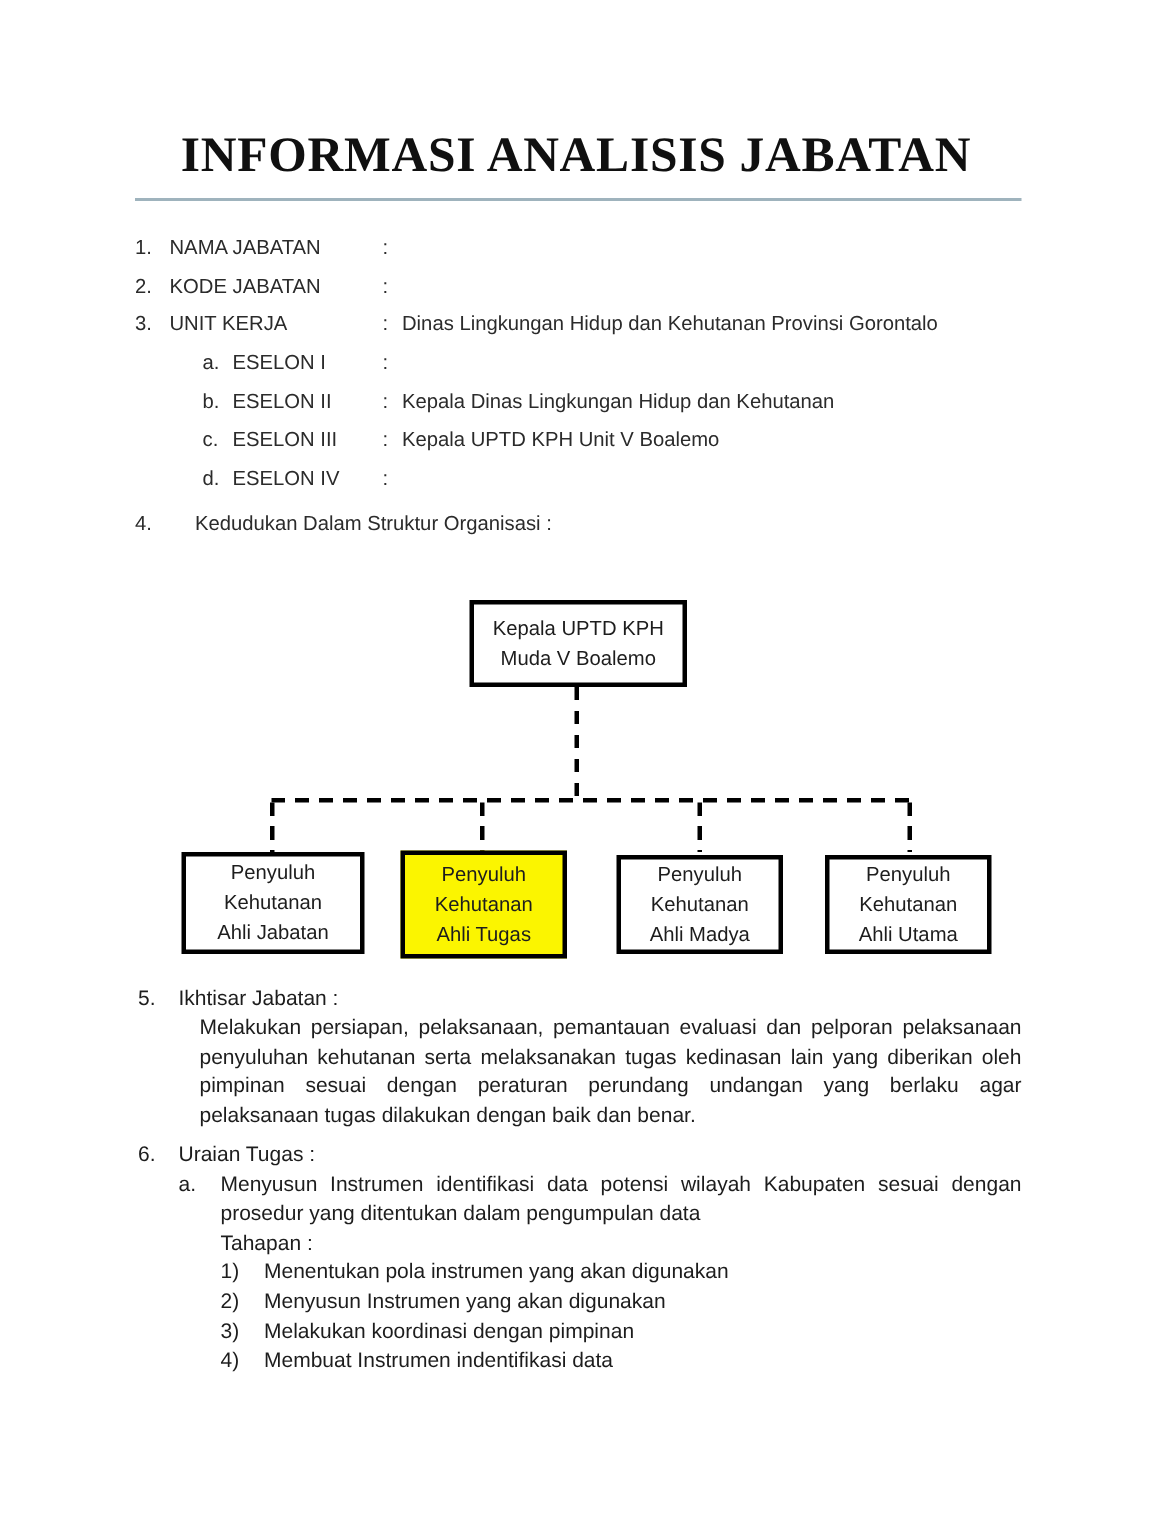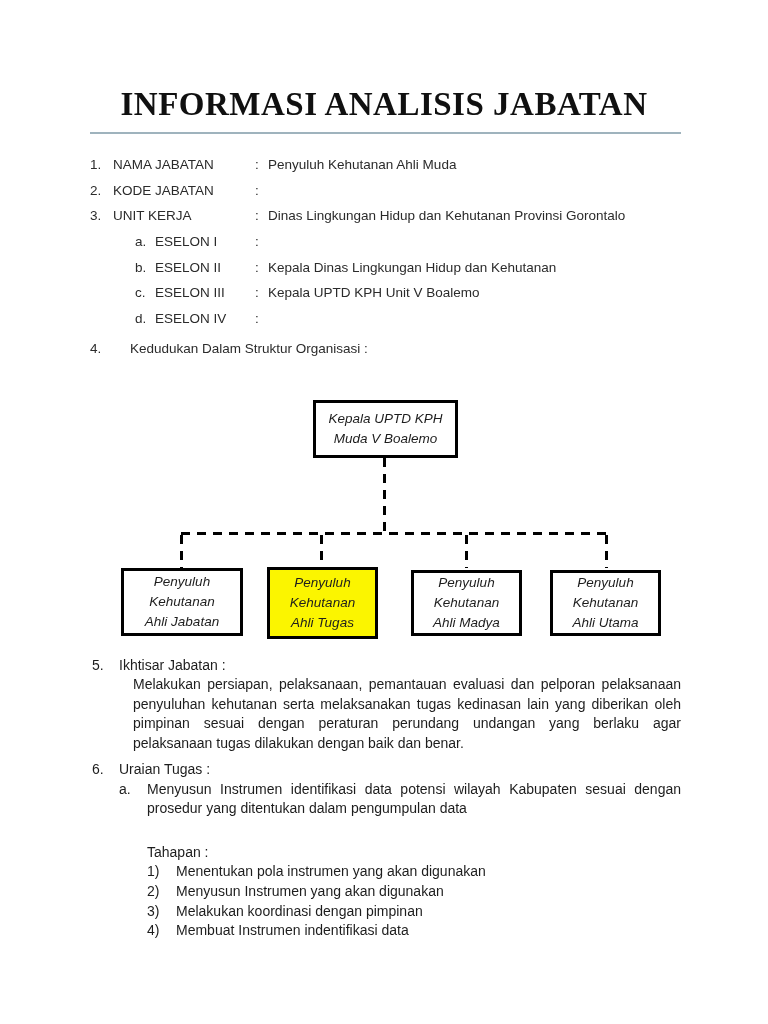--- a/index.html
+++ b/index.html
@@ -21,21 +21,21 @@
 
   
   .info-list { position:absolute; top:157px; left:90px; width:598px;
     font-size:13.5px; color:#2b2b2b; }
   .info-row { display:grid; grid-template-columns:23px 142px 13px 1fr;
     height:25.7px; align-items:start; }
   .info-row.sub { padding-left:45px; grid-template-columns:20px 100px 13px 1fr; }
   .item4 { display:grid; grid-template-columns:40px 1fr; margin-top:4px; }
 
   
-  .chart { position:absolute; top:383px; left:0; width:664px; height:276px;font-style:italic; }
+  .chart { position:absolute; top:383px; left:0; width:664px; height:276px; }
   .obox {
     position:absolute; border:3px solid #000; background:#fff;
     text-align:center; font-size:13.5px; line-height:20px; color:#1d1d1d;
     display:flex; flex-direction:column; justify-content:center;
     box-sizing:border-box;
   }
   .obox.root { left:313px; top:17px; width:145px; height:58px; }
   .obox.c1 { left:121px; top:185px; width:122px; height:68px; }
   .obox.c2 { left:267px; top:184px; width:111px; height:72px; background:#fbf500; }
   .obox.c3 { left:411px; top:187px; width:111px; height:66px; }
@@ -51,37 +51,36 @@
 
   
   .sec { position:absolute; left:92px; width:589px; font-size:14px;
     line-height:19.4px; color:#1d1d1d; }
   .sec5 { top:656px; }
   .sec6 { top:760px; line-height:19.6px; }
   .sec-head { display:grid; grid-template-columns:27px 1fr; }
   .sec-body { margin-left:41px; text-align:justify; }
   .task-row { display:grid; grid-template-columns:28px 1fr; margin-left:27px; }
   .task-text { text-align:justify; }
-  .stages-label { margin-left:55px;margin-top:24px; }
+  .stages-label { margin-left:55px; }
   .stage-row { display:grid; grid-template-columns:29px 1fr; margin-left:55px; }
 </style>
 </head>
 <body>
 
 <div class="page">
 
   <div class="doc-title">INFORMASI ANALISIS JABATAN</div>
   <div class="title-rule"></div>
 
   <div class="info-list">
     <div class="info-row">
       <span>1.</span>
       <span>NAMA JABATAN</span>
       <span>:</span>
-      <span>Penyuluh Kehutanan Ahli Muda</span>
     </div>
     <div class="info-row">
       <span>2.</span>
       <span>KODE JABATAN</span>
       <span>:</span>
       <span></span>
     </div>
     <div class="info-row">
       <span>3.</span>
       <span>UNIT KERJA</span>

